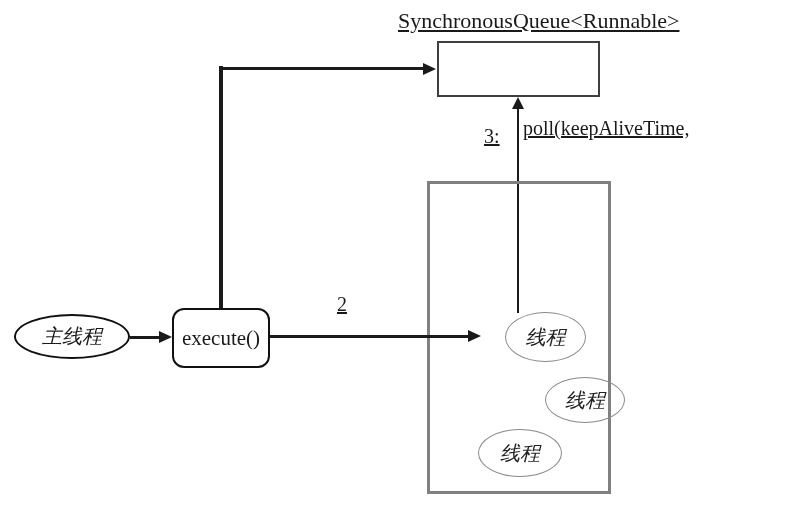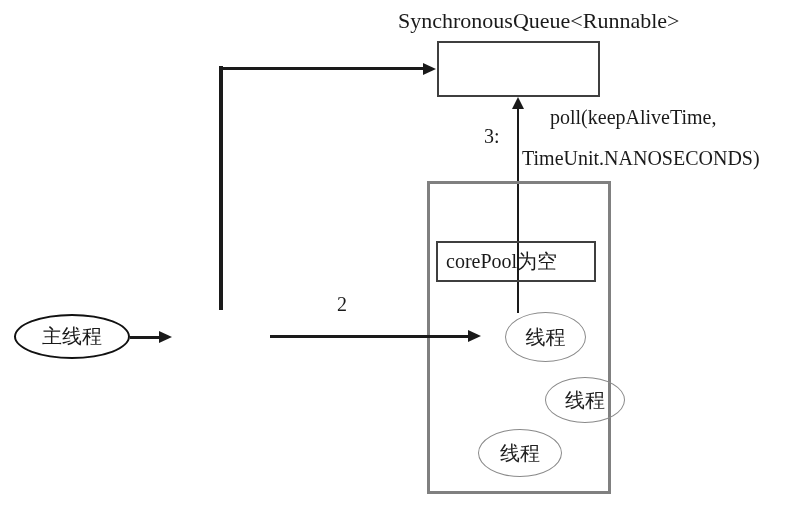--- a/index.html
+++ b/index.html
@@ -15,20 +15,21 @@
     font-family: "Liberation Serif", "DejaVu Serif", serif;
     color: #1a1a1a;
     overflow: hidden;
   }
   .lbl {
     position: absolute;
     white-space: nowrap;
     font-size: 20px;
     line-height: 1.15;
     color: #1a1a1a;
+    text-decoration: underline;
   }
   .line {
     position: absolute;
     background: #1a1a1a;
   }
   .rect {
     position: absolute;
     box-sizing: border-box;
     background: transparent;
   }
@@ -47,20 +48,21 @@
   }
   .ellipse {
     position: absolute;
     box-sizing: border-box;
     border-radius: 50%;
     display: flex;
     align-items: center;
     justify-content: center;
     font-size: 20px;
     background: transparent;
+    font-style: italic;
   }
   .node-ellipse {
     border: 2.5px solid #111111;
   }
   .thread-ellipse {
     border: 1.4px solid #8a8a8a;
     color: #222222;
     margin-left: 24px;
   }
   .rounded-box {
@@ -103,32 +105,31 @@
 
   <div class="rect queue-rect" style="left:437px; top:41px; width:163px; height:56px;"></div>
 
   <div class="line" style="left:219px; top:66px; width:4px; height:244px;"></div>
   <div class="line" style="left:219px; top:67px; width:204px; height:3px;"></div>
   <div class="arrowhead-right" style="left:423px; top:63px;"></div>
 
   <div class="line" style="left:517px; top:105px; width:2px; height:208px;"></div>
   <div class="arrowhead-up" style="left:512px; top:97px;"></div>
   <div class="lbl" style="left:484px; top:125px;">3:</div>
-  <div class="lbl" style="left:523px; top:106px;margin-left:27px;">poll(keepAliveTime,</div>
-  <div class="lbl" style="left:522px; top:147px;">TimeUnit.NANOSECONDS)</div>
+  <div class="lbl" style="left:523px; top:117px;">poll(keepAliveTime,</div>
 
   <div class="rect pool-rect" style="left:427px; top:181px; width:184px; height:313px;"></div>
 
-  <div class="rect corepool-rect" style="left:436px; top:241px; width:160px; height:41px;">corePool为空</div>
 
   <div class="ellipse node-ellipse" style="left:14px; top:314px; width:116px; height:45px;">主线程</div>
 
   <div class="line" style="left:130px; top:336px; width:32px; height:2.5px;"></div>
   <div class="arrowhead-right" style="left:159px; top:331px;"></div>
 
+  <div class="rounded-box" style="left:172px; top:308px; width:98px; height:60px;">execute()</div>
 
   <div class="line" style="left:270px; top:335px; width:198px; height:2.5px;"></div>
   <div class="arrowhead-right" style="left:468px; top:330px;"></div>
   <div class="lbl" style="left:337px; top:293px;">2</div>
 
   <div class="ellipse thread-ellipse" style="left:481px; top:312px; width:81px; height:50px;">线程</div>
   <div class="ellipse thread-ellipse" style="left:521px; top:377px; width:80px; height:46px;">线程</div>
   <div class="ellipse thread-ellipse" style="left:454px; top:429px; width:84px; height:48px;">线程</div>
 
 </div>

